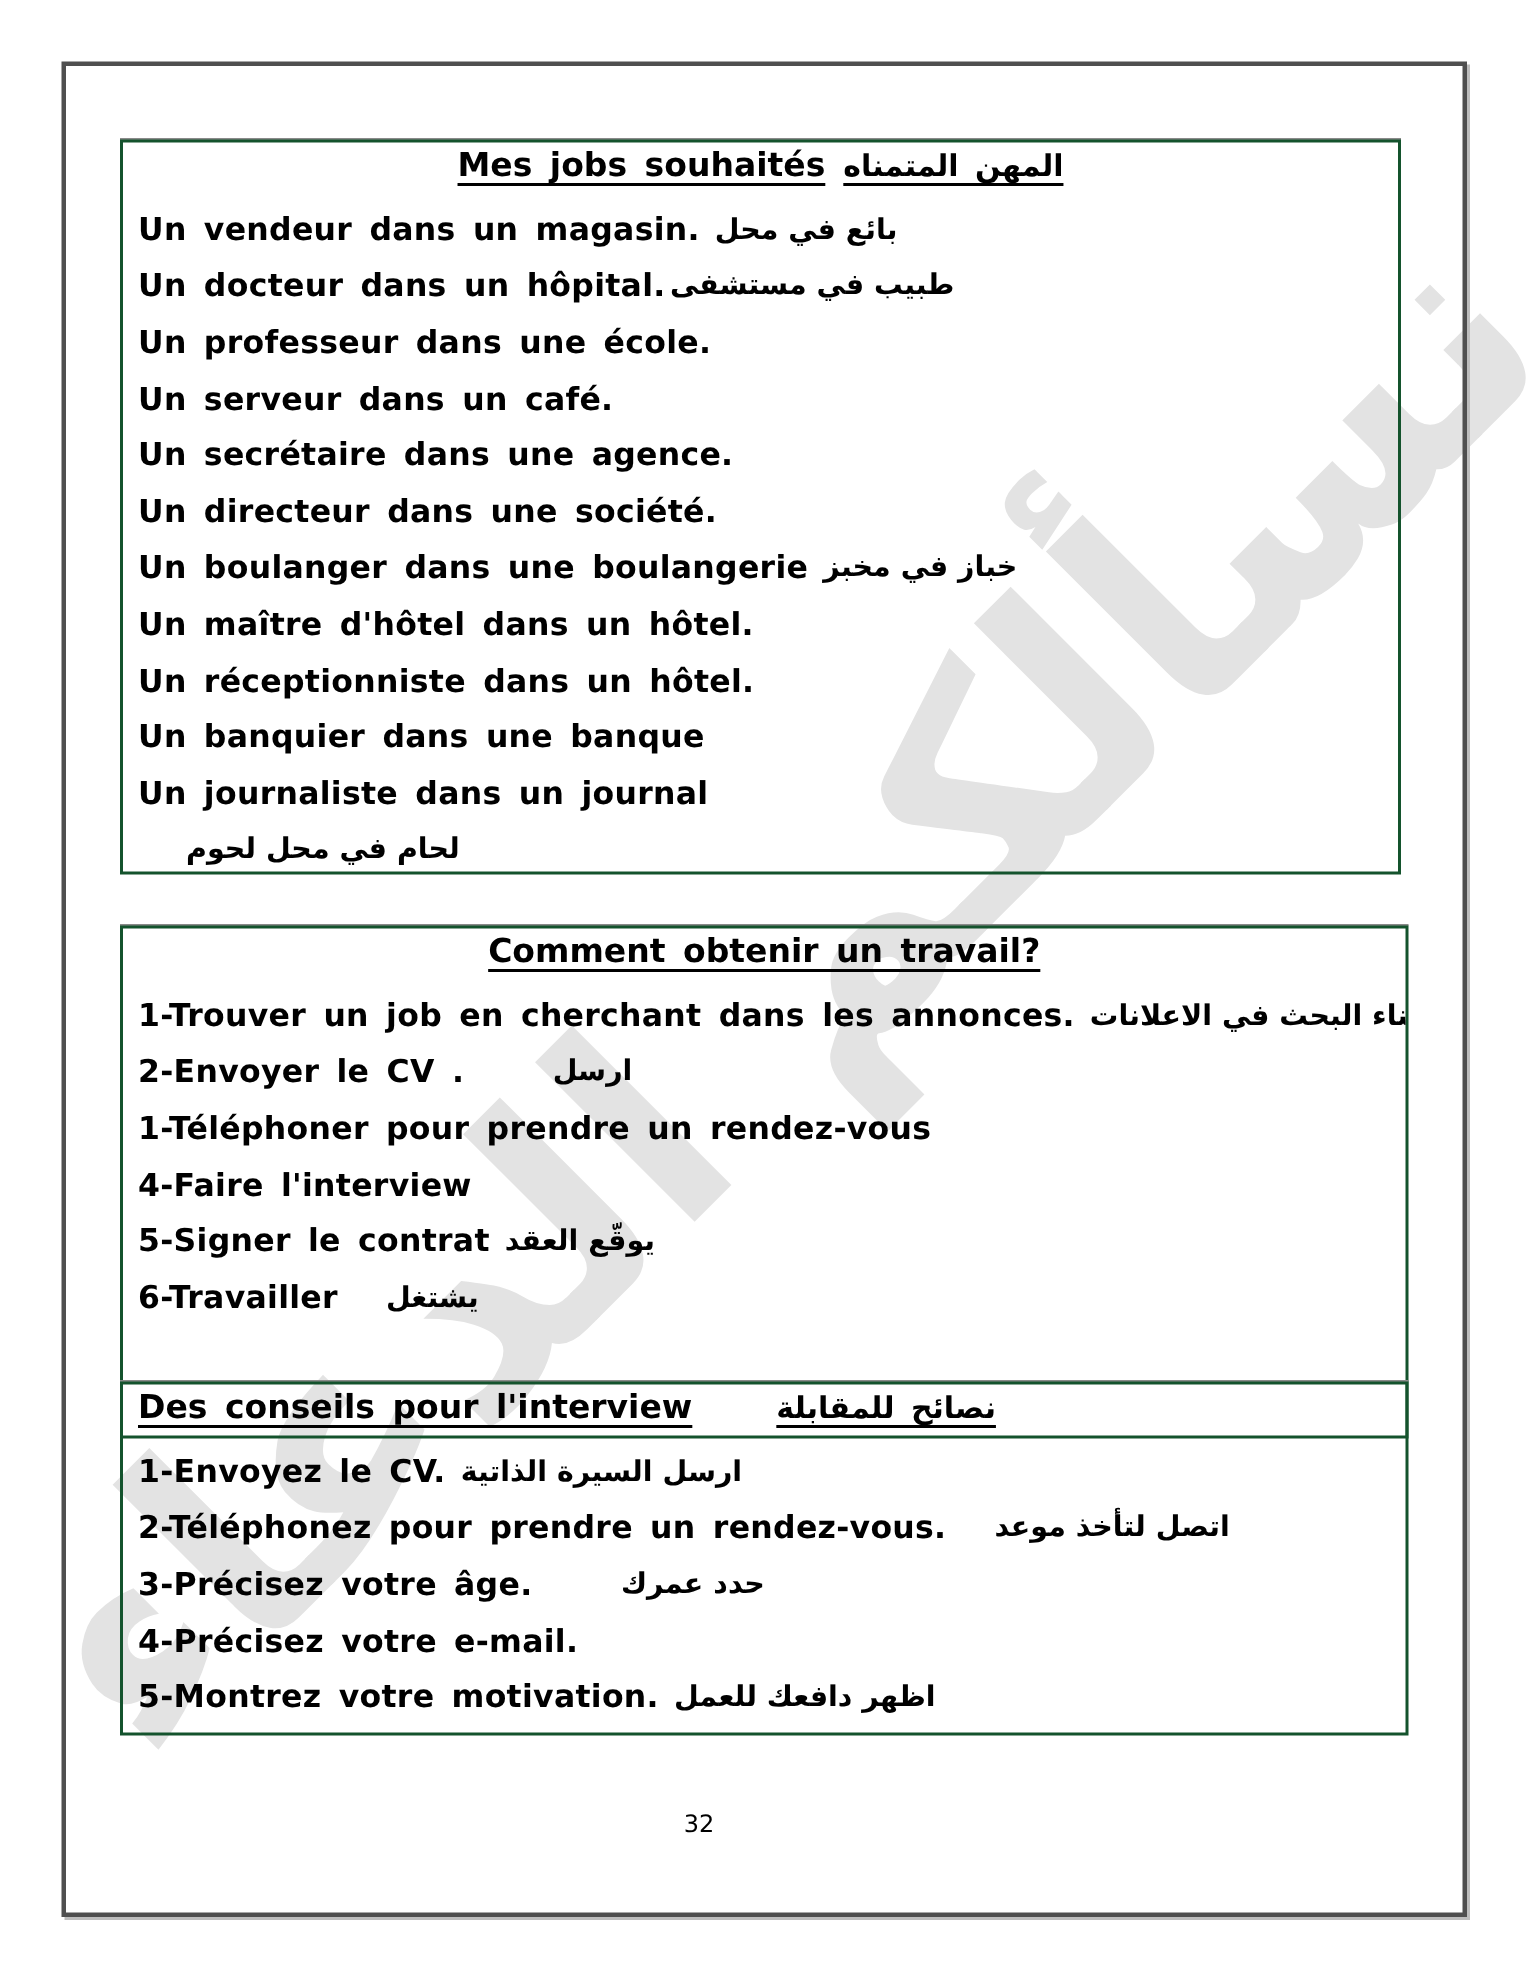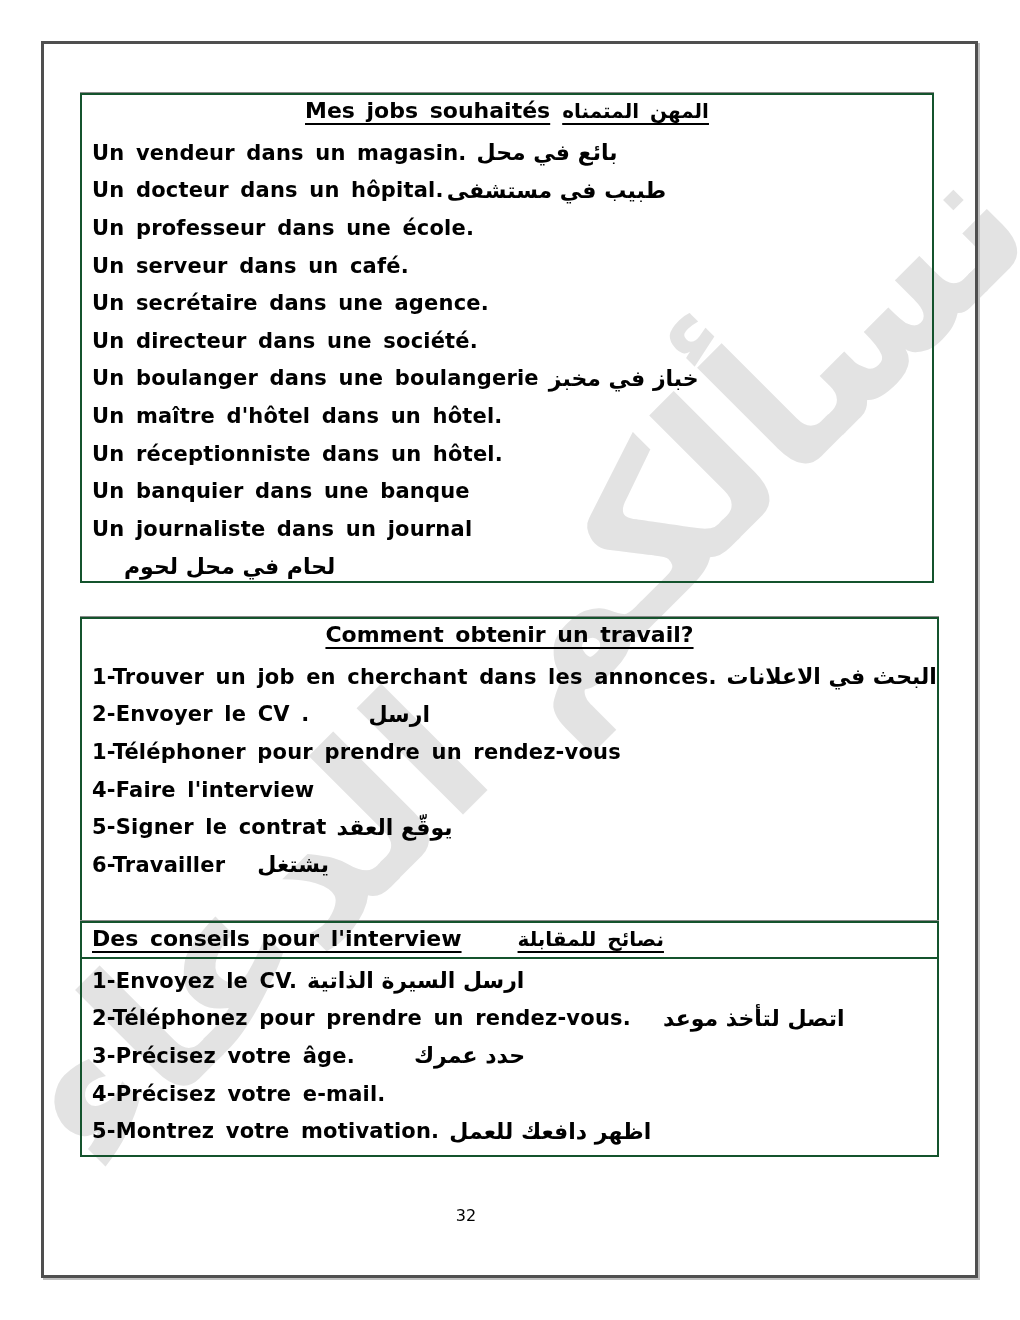--- a/index.html
+++ b/index.html
@@ -69,21 +69,21 @@
     display:flex;align-items:center;
     white-space:nowrap;
   }
   .fr{
     font-size:21px;
     font-weight:bold;
     letter-spacing:0.2px;
     word-spacing:4px;
   }
   .ar{
-    font-size:22px;
+    font-size:19px;
     font-weight:bold;
     direction:rtl;
     margin-right:8px; 
     margin-left:10px;
   }
   .ar.tight{margin-left:3px;}
   .ar.gap-md{margin-left:32px;}
   .ar.gap-lg{margin-left:59px;}
   .title-ar{font-size:20px;font-weight:bold;direction:rtl;margin-left:12px;}
   .title-ar.gap-lg{margin-left:56px;}

